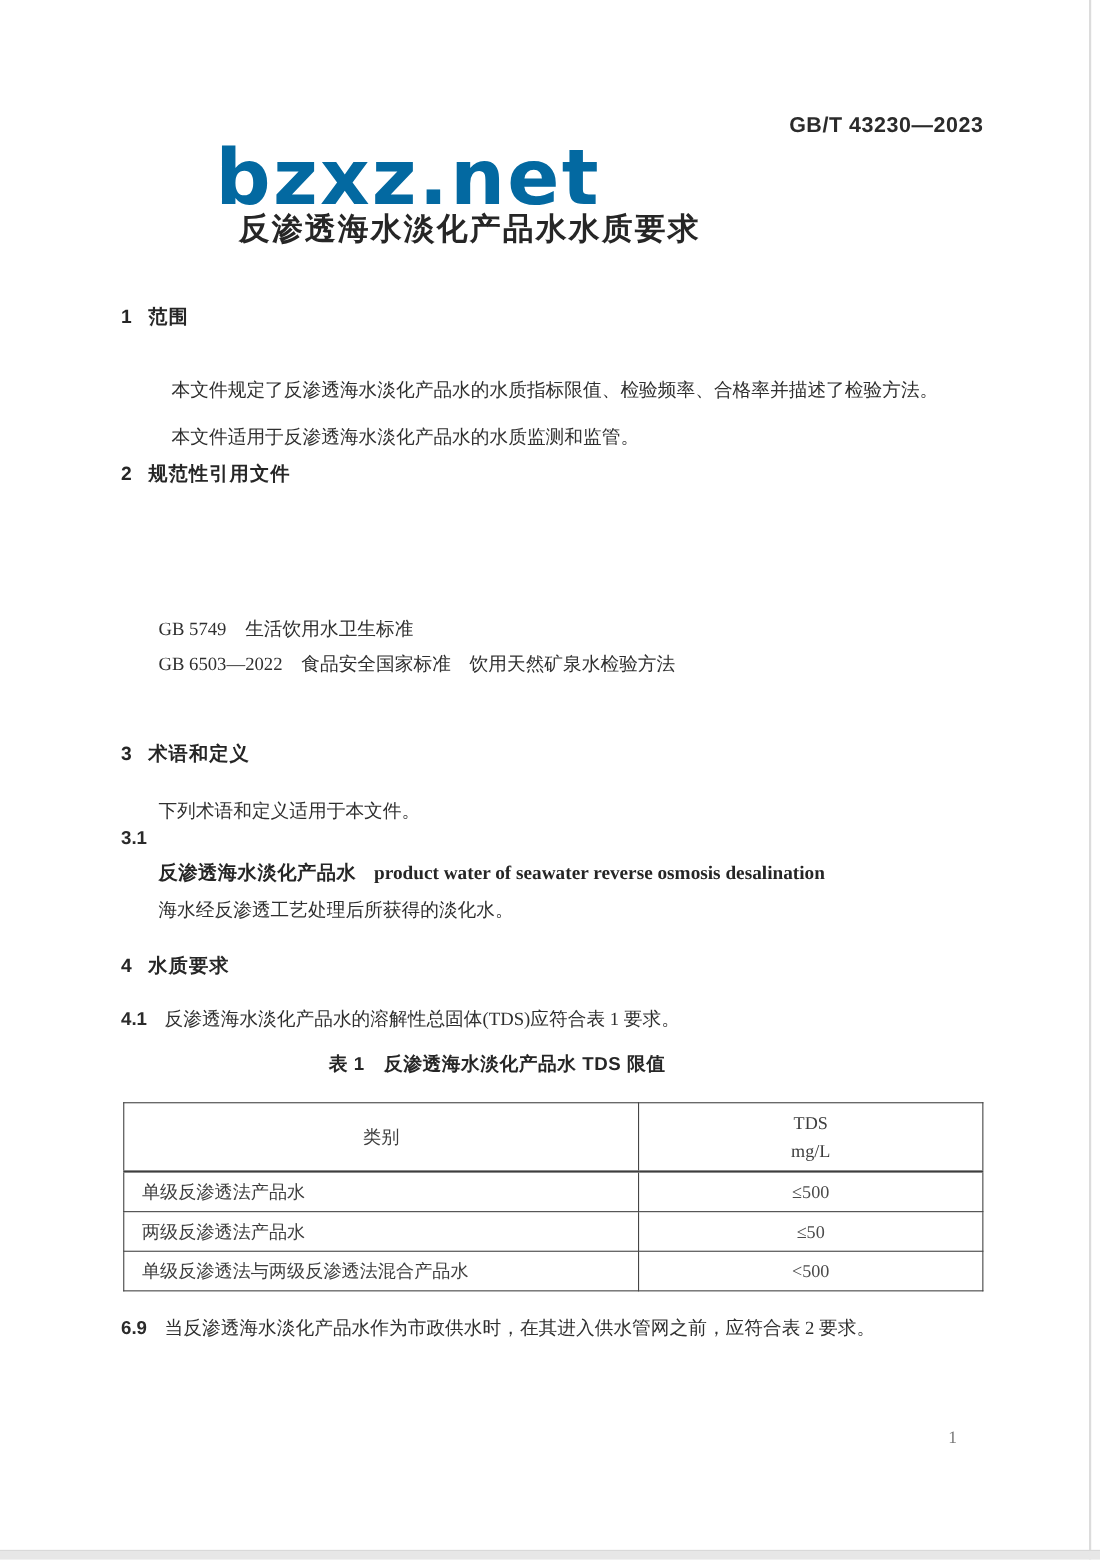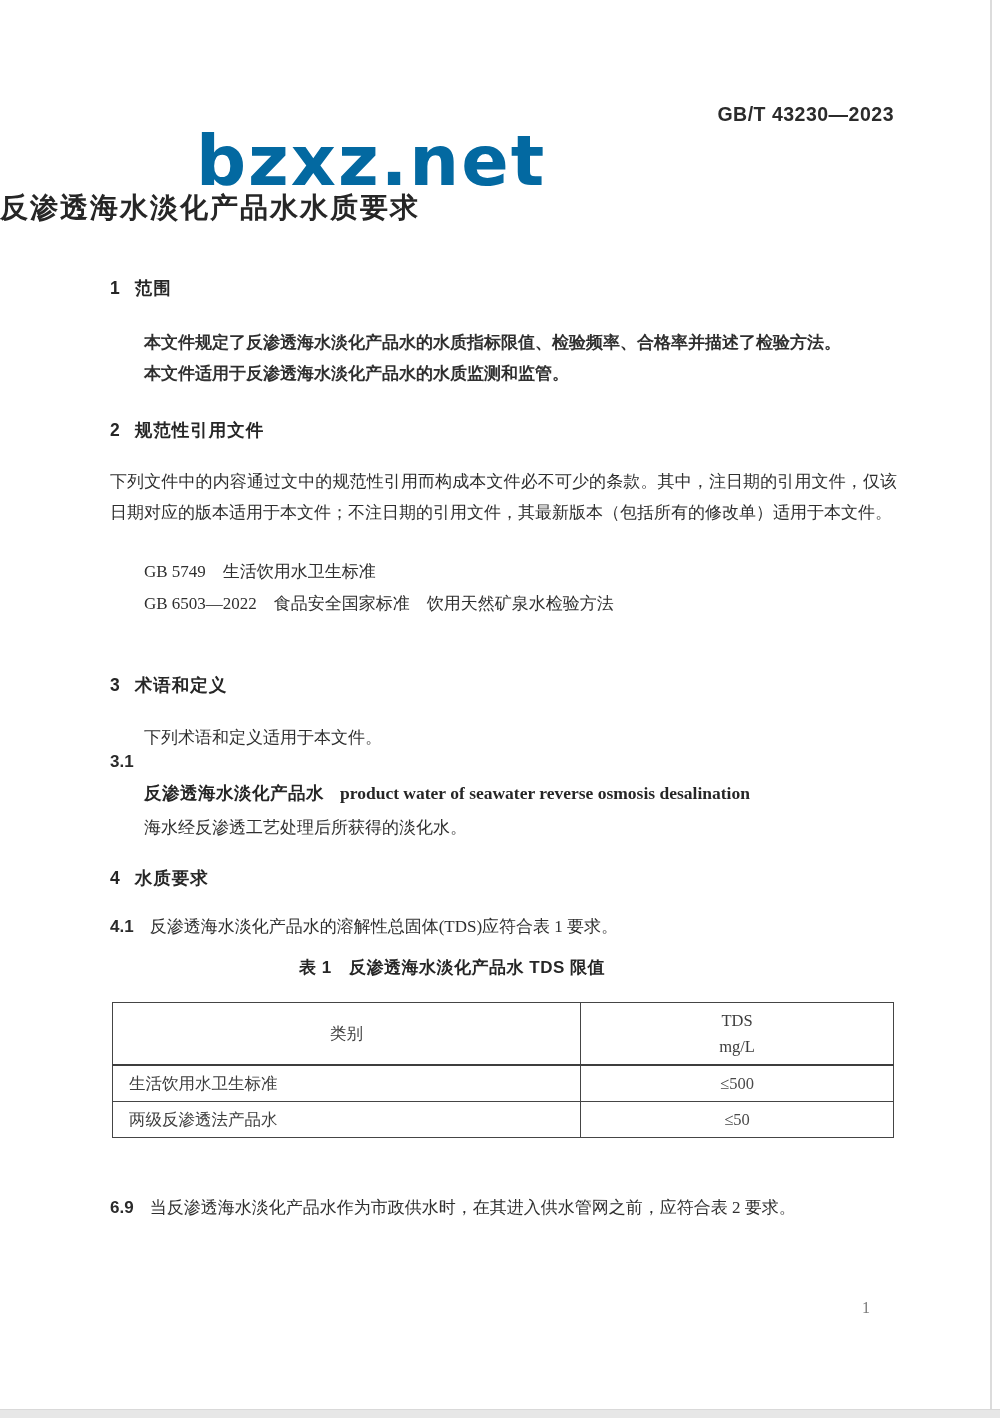--- a/index.html
+++ b/index.html
@@ -21,36 +21,36 @@
     font-family:"Liberation Sans","DejaVu Sans",sans-serif;
     font-weight:600;font-size:19.5px;color:#2b2b2b;letter-spacing:.5px;
   }
   .watermark{
     top:126px;left:196px;
     font-family:"DejaVu Sans","Liberation Sans",sans-serif;
     font-weight:700;font-size:70px;line-height:1;
     color:#0369a1;letter-spacing:2px;z-index:0;
   }
   .doc-title{
-    top:189px;left:0;width:814px;
+    top:189px;left:0;width:814px;text-align:center;
     font-family:"Liberation Sans","DejaVu Sans",sans-serif;
-    font-weight:700;font-size:28px;color:#262626;letter-spacing:2px;z-index:1;
+    font-weight:700;font-size:28px;color:#262626;letter-spacing:2px;z-index:1;padding-left:20px;
   }
   
   .clause-h{
     left:110px;width:790px;
     font-family:"Liberation Sans","DejaVu Sans",sans-serif;
     font-weight:700;font-size:17.5px;color:#262626;letter-spacing:1px;
   }
   .clause-h .num{letter-spacing:0;margin-right:15px;}
   
   .body-block{left:110px;width:787px;font-size:17px;line-height:31px;color:#2f2f2f;}
   .indent{text-indent:34px;}
   .justify{text-align:justify;}
-  p.m0{margin:0;font-weight:bold;}
+  p.m0{margin:12px;}
   .ref-line{padding-left:34px;line-height:31.5px;}
   .term-num{
     left:110px;
     font-family:"Liberation Sans","DejaVu Sans",sans-serif;
     font-weight:600;font-size:17px;color:#2b2b2b;
   }
   .term-line{left:144px;width:760px;font-size:17.5px;}
   .term-zh{
     font-family:"Liberation Sans","DejaVu Sans",sans-serif;
     font-weight:700;color:#262626;margin-right:16px;letter-spacing:.5px;
@@ -107,21 +107,20 @@
     <span class="num">1</span><span>范围</span>
   </div>
   <div class="abs body-block" style="top:327px;">
     <p class="m0 indent">本文件规定了反渗透海水淡化产品水的水质指标限值、检验频率、合格率并描述了检验方法。</p>
     <p class="m0 indent">本文件适用于反渗透海水淡化产品水的水质监测和监管。</p>
   </div>
 
   <div class="abs clause-h" style="top:418px;">
     <span class="num">2</span><span>规范性引用文件</span>
   </div>
-  <div class="abs body-block justify" style="top:466px;line-height:31px;">下列文件中的内容通过文中的规范性引用而构成本文件必不可少的条款。其中，注日期的引用文件，仅该日期对应的版本适用于本文件；不注日期的引用文件，其最新版本（包括所有的修改单）适用于本文件。</div>
   <div class="abs body-block" style="top:556px;">
     <div class="ref-line">GB 5749　生活饮用水卫生标准</div>
     <div class="ref-line">GB 6503—2022　食品安全国家标准　饮用天然矿泉水检验方法</div>
   </div>
 
   <div class="abs clause-h" style="top:673px;">
     <span class="num">3</span><span>术语和定义</span>
   </div>
   <div class="abs body-block indent" style="top:722px;">下列术语和定义适用于本文件。</div>
   <div class="abs term-num" style="top:752px;">3.1</div>
@@ -150,26 +149,30 @@
         <th>
           <div class="h2lines">
             <div>TDS</div>
             <div>mg/L</div>
           </div>
         </th>
       </tr>
     </thead>
     <tbody>
       <tr>
-        <td class="cat">生活饮用水卫生标准</td>
+        <td class="cat">单级反渗透法产品水</td>
         <td class="val">≤500</td>
       </tr>
       <tr>
         <td class="cat">两级反渗透法产品水</td>
         <td class="val">≤50</td>
+      </tr>
+      <tr>
+        <td class="cat">单级反渗透法与两级反渗透法混合产品水</td>
+        <td class="val">&lt;500</td>
       </tr>
     </tbody>
   </table>
 
   <div class="abs num-item" style="top:1196px;">
     <span class="num">6.9</span><span>当反渗透海水淡化产品水作为市政供水时，在其进入供水管网之前，应符合表 2 要求。</span>
   </div>
 
   <div class="abs page-num">1</div>
 

